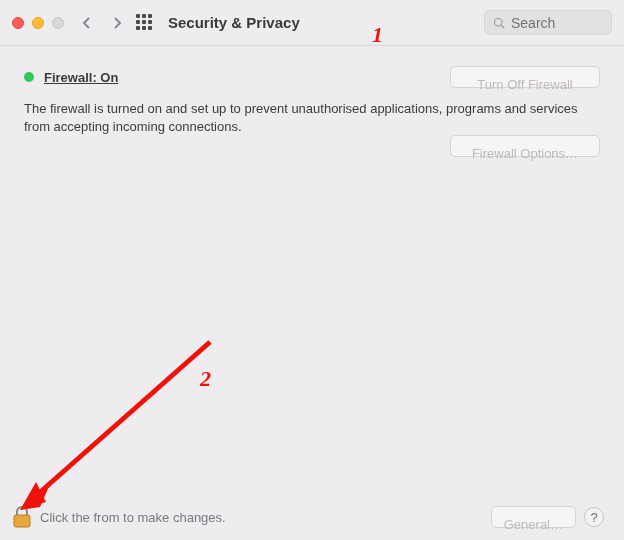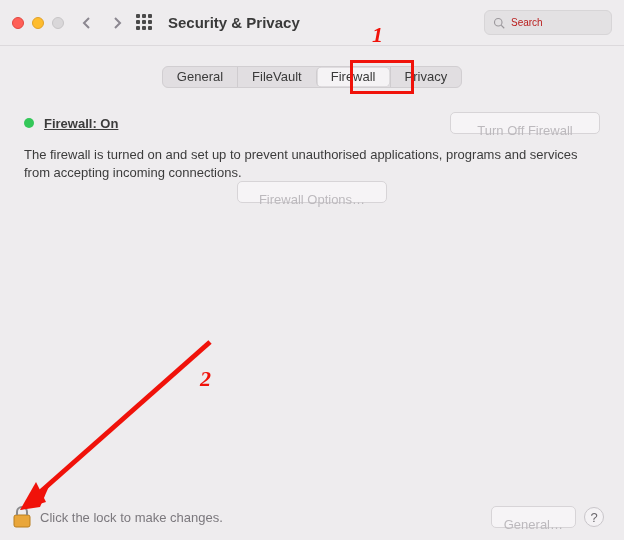--- a/index.html
+++ b/index.html
@@ -34,21 +34,21 @@
     gap: 2px;
   }
   .grid-icon span { width:4px; height:4px; background:#4a4a4a; border-radius:1px; display:block; }
   .title { font-weight: 600; font-size: 15px; color:#3a3a3a; flex: 0 0 auto; }
   .title-spacer { flex: 1 1 auto; }
   .search {
     width: 128px; height: 25px; background: #e3e1e3; border:1px solid #d7d5d7;
     border-radius: 6px; display:flex; align-items:center; padding: 0 8px; gap:6px;
   }
   .search svg { width:12px; height:12px; }
-  .search-text { color:#b91c1c; font-size:10px; }
+  .search-text { color:#737373; font-size:14px; }
 
   
   .content { padding: 20px 24px 0 24px; height: 448px; position: relative; }
 
   
   .tabs-wrap { display:flex; justify-content:center; margin-bottom: 24px; position: relative; }
   .tabs {
     display:flex; background:#e1dee1; border:1px solid #d1ced1; border-radius:6px; height:22px;
     position: relative; z-index: 2;
   }
@@ -80,21 +80,21 @@
   .status-dot { width:10px; height:10px; border-radius:50%; background:#34c759; }
   .status-label { font-weight:700; font-size:13px;text-decoration:underline; }
   .btn {
     background:#f6f4f6; border:1px solid #d7d4d7; border-radius:5px;
     height:22px; min-width:150px; text-align:center; line-height:20px;
     color:#bcb9bd; font-size:13px; padding: 8px 12px;
   }
   .btn.small { min-width: 0; }
   .status-spacer { flex:1; }
   .desc { font-size:13px; color:#3c3c3c; line-height:1.35; max-width: 560px; }
-  .opts-row { display:flex; justify-content:center; }
+  .opts-row { display:flex; justify-content:flex-end; }
 
   
   .footer {
     position: absolute; left:0; right:0; bottom:0; height:46px;
     display:flex; align-items:center; padding: 0 20px 0 12px;
   }
   .lock { width:20px; height:22px; margin-right:8px; }
   .lock-msg { color:#7b787d; font-size:13px; }
   .foot-spacer { flex:1; }
   .help {
@@ -161,29 +161,20 @@
           <line x1="11" y1="11" x2="15" y2="15" stroke="#9b989c" stroke-width="1.5"></line>
         </svg>
       <span class="search-text">Search</span>
     </div>
   </div>
 
   <div class="content">
 
     <div class="callout1">1</div>
 
-    <div class="tabs-wrap">
-      <div class="hl1"></div>
-      <div class="tabs">
-        <div class="tab">General</div>
-        <div class="tab">FileVault</div>
-        <div class="tab active">Firewall</div>
-        <div class="tab">Privacy</div>
-      </div>
-    </div>
 
     <div class="status-row">
       <div class="status-dot"></div>
       <div class="status-label">Firewall: On</div>
       <div class="status-spacer"></div>
       <div class="btn">Turn Off Firewall</div>
     </div>
 
     <div class="desc">The firewall is turned on and set up to prevent unauthorised applications, programs and services from accepting incoming connections.</div>
 
@@ -203,19 +194,19 @@
     <line x1="200" y1="10" x2="28" y2="162" stroke="#f0120a" stroke-width="5"></line>
     <path d="M10,178 L40,152 L30,175 Z" fill="#f0120a"></path>
     <path d="M10,178 L36,170 L26,150 Z" fill="#f0120a"></path>
   </svg>
 
   <div class="footer">
     <svg class="lock" viewBox="0 0 20 22">
       <rect x="2" y="9" width="16" height="12" rx="2" fill="#e9a63a" stroke="#b97e1f"></rect>
       <path d="M5 9 V6 a5 5 0 0 1 10 0 V9" fill="none" stroke="#8a8a8c" stroke-width="2"></path>
     </svg>
-    <div class="lock-msg">Click the lock to make changes.</div>
+    <div class="lock-msg">Click the from to make changes.</div>
     <div class="foot-spacer"></div>
     <div class="btn small">General…</div>
     <div class="help">?</div>
   </div>
 
 </div>
 
 </body></html>

